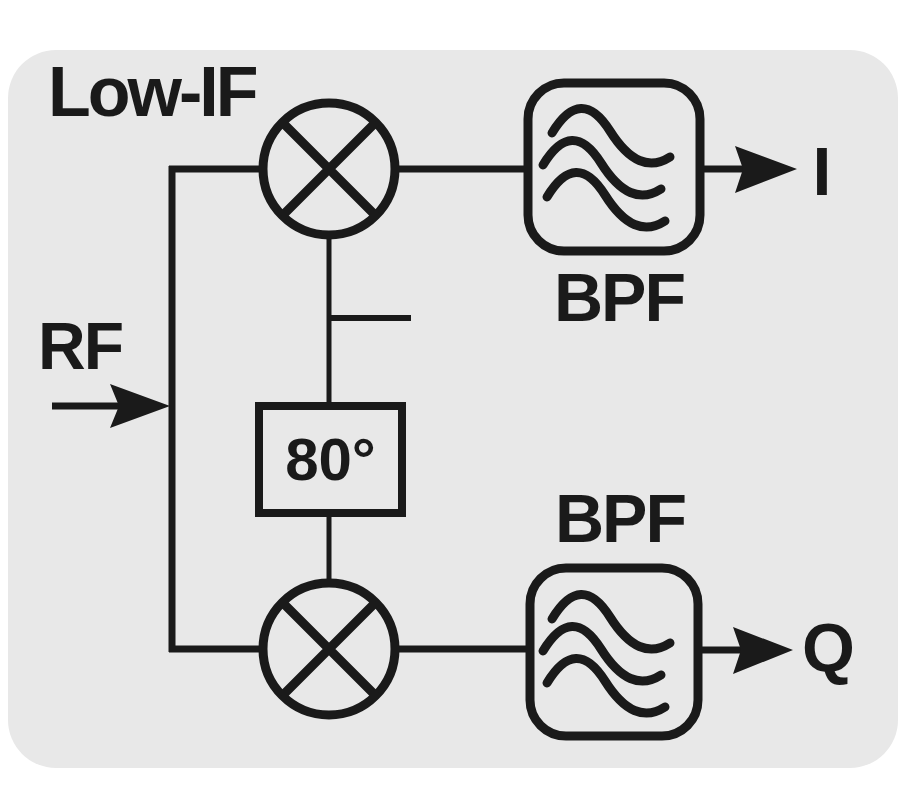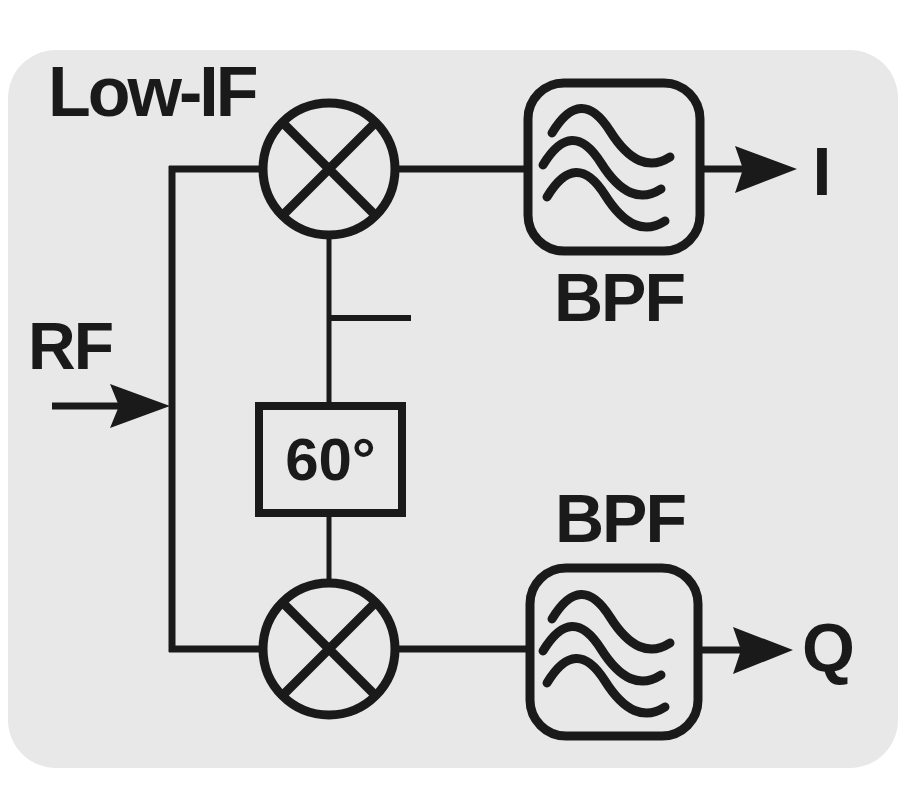--- a/index.html
+++ b/index.html
@@ -22,21 +22,21 @@
   }
   svg.wires{position:absolute;left:0;top:0;width:900px;height:800px;}
   .st{stroke:var(--stroke);fill:none;}
   .fl{fill:var(--stroke);stroke:none;}
   .boxfill{fill:var(--panel);stroke:var(--stroke);}
   .label{
     position:absolute;line-height:1;font-weight:bold;color:var(--text);
     white-space:nowrap;
   }
   .lbl-title{left:48px;top:50px;font-size:70px;letter-spacing:-3px;}
-  .lbl-rf{left:28px;top:306px;font-size:66px;letter-spacing:-2px;}
+  .lbl-rf{left:38px;top:306px;font-size:66px;letter-spacing:-2px;}
   .lbl-lo{left:412px;top:275px;font-size:70px;letter-spacing:-2px;}
   .lbl-bpf-top{left:551px;top:256px;width:136px;font-size:68px;text-align:center;letter-spacing:-2px;}
   .lbl-bpf-bottom{left:552px;top:477px;width:136px;font-size:68px;text-align:center;letter-spacing:-2px;}
   .lbl-i{left:798px;top:130px;width:48px;font-size:68px;text-align:center;}
   .lbl-q{left:802px;top:606px;width:52px;font-size:68px;text-align:center;}
   .phase-box{
     position:absolute;left:259px;top:399px;width:143px;height:107px;
     display:flex;align-items:center;justify-content:center;
     font-size:60px;font-weight:bold;
   }
@@ -91,19 +91,19 @@
     <g>
       <rect class="st" stroke-width="9" x="530" y="561" width="168" height="168" rx="36"></rect>
       <use href="#bpfwave" x="528" y="562"></use>
     </g>
     <path class="st" stroke-width="7" d="M 697,643 H 742"></path>
     <polygon class="fl" points="733,620 793,643 733,667 741,643"></polygon>
   </svg>
 
   <div class="label lbl-title">Low-IF</div>
   <div class="label lbl-rf">RF</div>
-  <div class="phase-box">60°</div>
+  <div class="phase-box">80°</div>
   <div class="label lbl-bpf-top">BPF</div>
   <div class="label lbl-bpf-bottom">BPF</div>
   <div class="label lbl-i">I</div>
   <div class="label lbl-q">Q</div>
 
 </div>
 
 </body></html>

